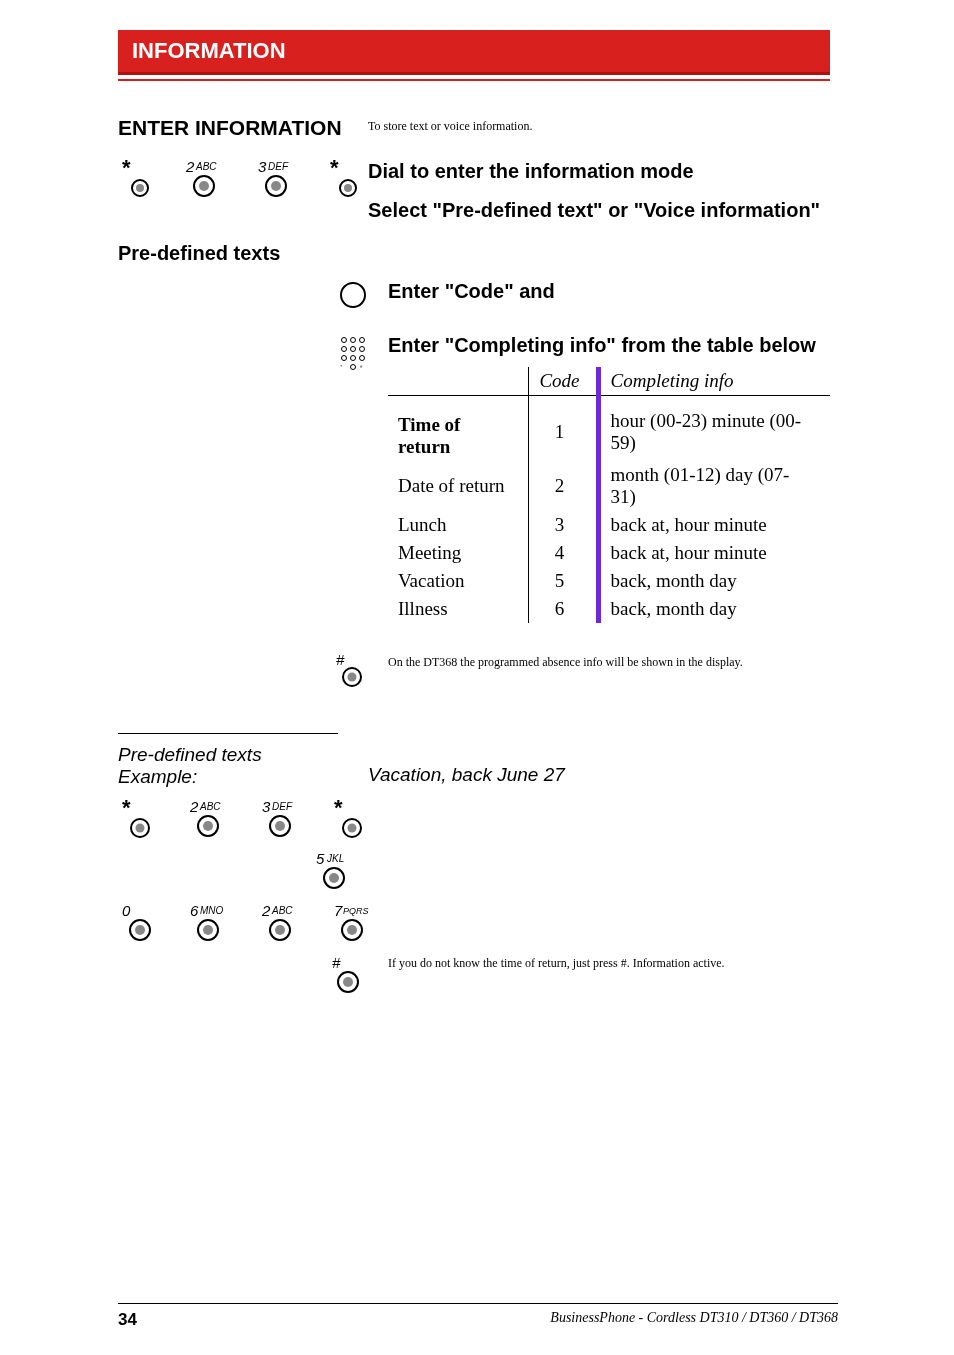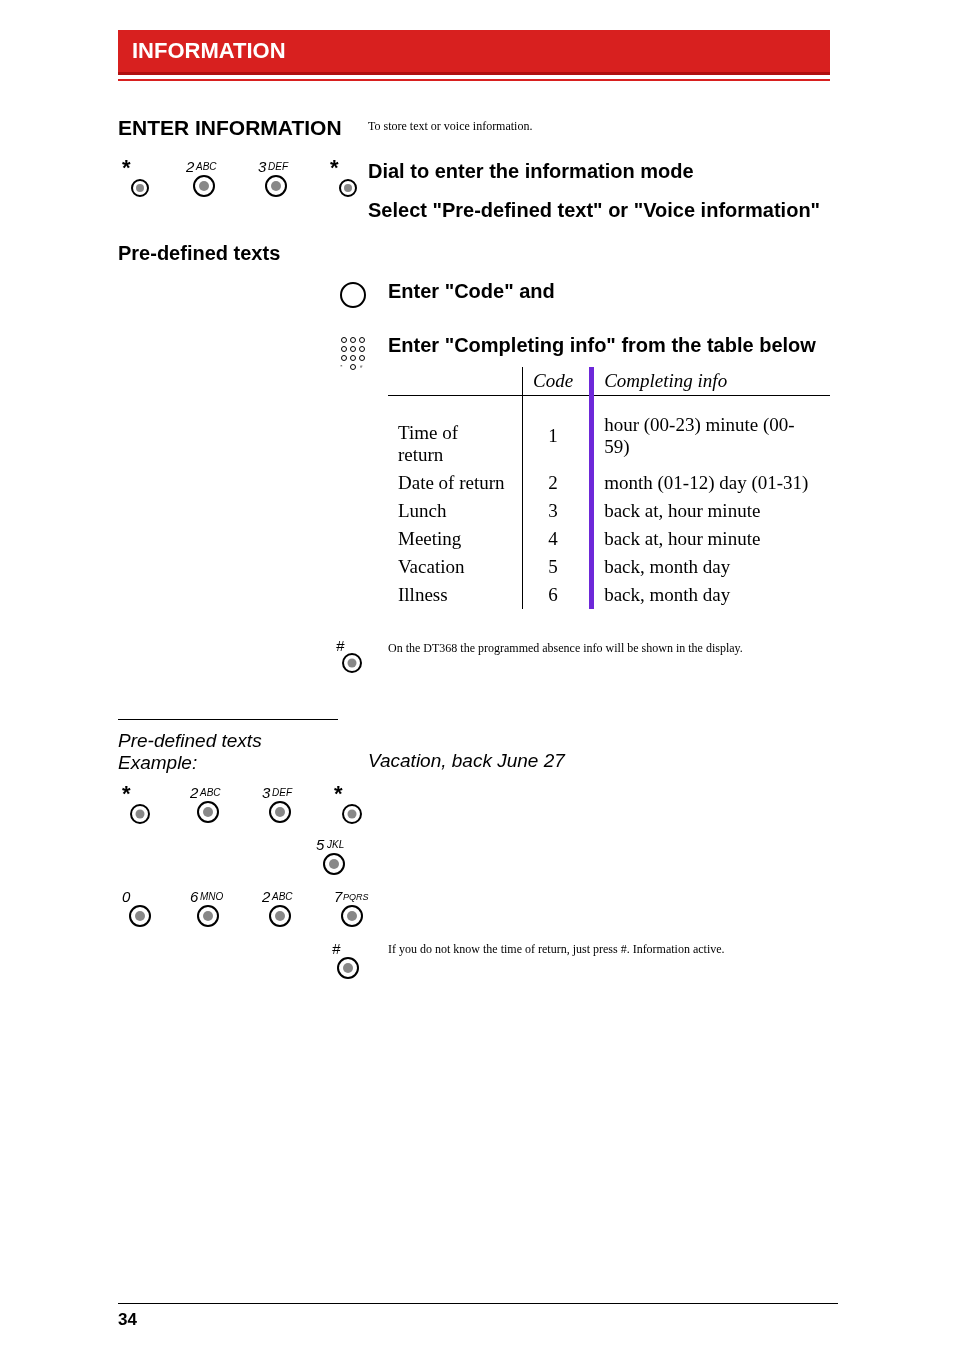--- a/index.html
+++ b/index.html
@@ -221,28 +221,28 @@
       <table class="code-table">
         <thead>
           <tr>
             <th></th>
             <th>Code</th>
             <th>Completing info</th>
           </tr>
         </thead>
         <tbody>
           <tr>
-              <td style="padding-top:26px;">Time of return</td>
+              <td style="padding-top:18px;font-weight:bold;">Time of return</td>
               <td style="padding-top:10px;">1</td>
               <td style="padding-top:10px;">hour (00-23) minute (00-59)</td>
             </tr>
           <tr>
               <td>Date of return</td>
               <td>2</td>
-              <td>month (01-12) day (01-31)</td>
+              <td>month (01-12) day (07-31)</td>
             </tr>
           <tr>
               <td>Lunch</td>
               <td>3</td>
               <td>back at, hour minute</td>
             </tr>
           <tr>
               <td>Meeting</td>
               <td>4</td>
               <td>back at, hour minute</td>
@@ -392,15 +392,16 @@
             </svg></span>
       </div>
       <div class="right-col">
         <div class="body-serif">If you do not know the time of return, just press #. Information active.</div>
       </div>
     </div>
   </div>
 
   <div class="footer">
     <span class="pn">34</span>
+    <span class="ft">BusinessPhone - Cordless DT310 / DT360 / DT368</span>
   </div>
 
 </div>
 
 </body></html>

